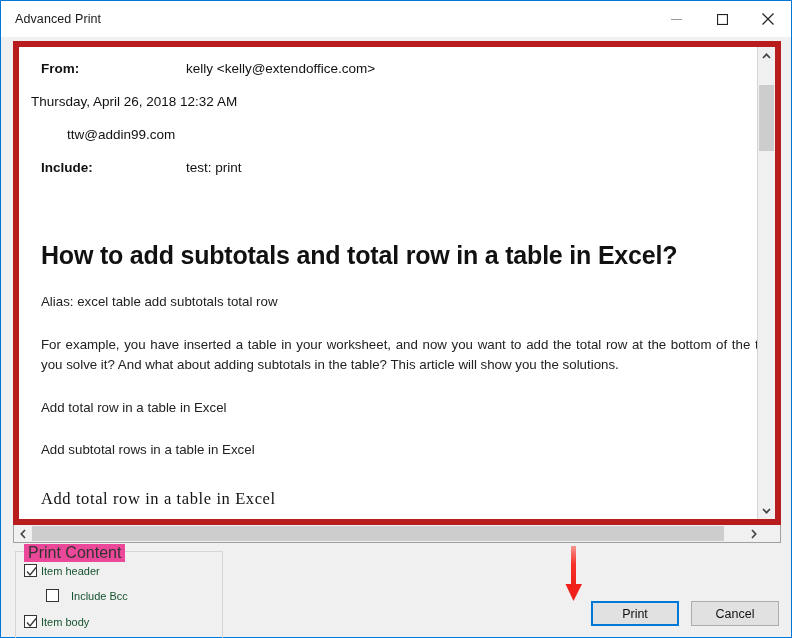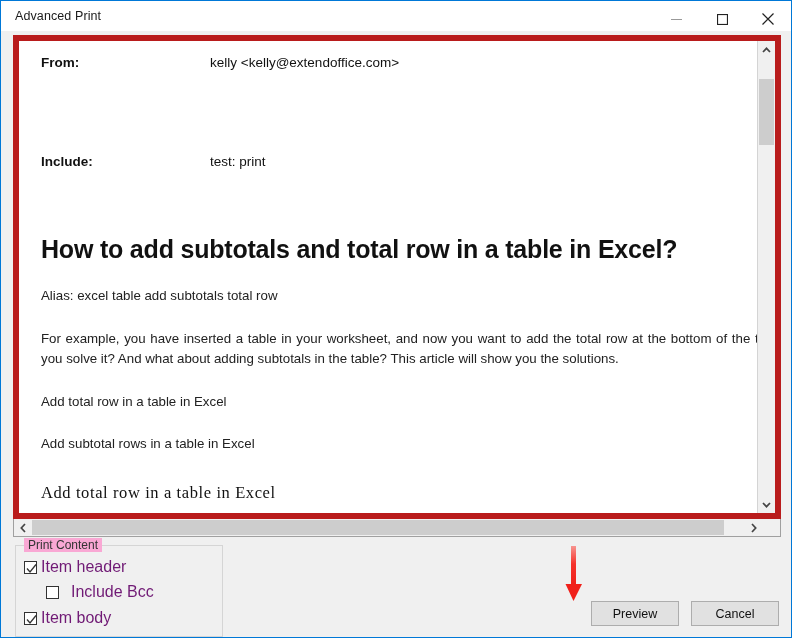--- a/index.html
+++ b/index.html
@@ -21,21 +21,21 @@
     width: 792px; height: 638px;
     box-sizing: border-box;
     border: 1px solid #0078d7;
     background: #f0f0f0;
     display: flex;
     flex-direction: column;
   }
 
   
   .titlebar {
-    height: 30px;
+    height: 36px;
     background: #ffffff;
     display: flex;
     align-items: center;
     flex: none;
     position: relative;
   }
   .title-text {
     font-size: 12.5px;
     color: #1a1a1a;
     padding-left: 14px;
@@ -93,21 +93,20 @@
     flex: none;
     font-weight: bold;
     font-size: 13.5px;
     color: #111;
     padding-left: 10px;
     box-sizing: border-box;
   }
   .mail-value {
     font-size: 13.5px;
     color: #111;
-    margin-left: 24px;
   }
   .mail-row.indent .mail-value { padding-left: 36px; }
 
   .doc-h1 {
     font-size: 25px;
     font-weight: bold;
     color: #111;
     margin: 48px 0 0 10px;
     letter-spacing: -.2px;
     white-space: nowrap;
@@ -212,31 +211,31 @@
     top: 8px;
     width: 208px;
     height: 92px;
     border: 1px solid #d5d5d5;
     box-sizing: border-box;
   }
   .group-legend {
     position: absolute;
     left: 8px;
     top: -8px;
-    background: #f9a8d4;
+    background: #ec4899;
     padding: 0 4px;
-    font-size: 12px;
+    font-size: 16px;
     color: #333;
   }
   .cb-row {
     position: absolute;
     display: flex;
     align-items: center;
-    font-size: 16px;
-    color: #701a75;
+    font-size: 11px;
+    color: #14532d;
     text-align: right;
   }
   .cb-row.r1 { left: 8px; top: 12px; }
   .cb-row.r2 { left: 30px; top: 37px; gap: 8px; }
   .cb-row.r3 { left: 8px; top: 63px; }
   .cbx {
     width: 13px; height: 13px;
     border: 1px solid #333;
     background: #fff;
     margin-right: 4px;
@@ -310,22 +309,24 @@
   <div class="content-outer">
     <div class="doc-viewport">
       <div class="doc-inner">
 
         <div class="mail-head">
           <div class="mail-row">
             <div class="mail-label">From:</div>
             <div class="mail-value">kelly &lt;kelly@extendoffice.com&gt;</div>
           </div>
           <div class="mail-row">
+            <div class="mail-value">Thursday, April 26, 2018 12:32 AM</div>
           </div>
           <div class="mail-row indent">
+            <div class="mail-value">ttw@addin99.com</div>
           </div>
           <div class="mail-row">
             <div class="mail-label">Include:</div>
             <div class="mail-value">test: print</div>
           </div>
         </div>
 
         <div class="doc-h1">How to add subtotals and total row in a table in Excel?</div>
         <div class="doc-p tight">Alias: excel table add subtotals total row</div>
         <div class="doc-p justify">For example, you have inserted a table in your worksheet, and now you want to add the total row at the bottom of the table, how could you solve it? And what about adding subtotals in the table? This article will show you the solutions.</div>
@@ -394,21 +395,21 @@
         <span class="cbx">
           <svg width="11" height="11" viewBox="0 0 11 11">
             <path d="M1 5.5 L4 9 L10 1.5" stroke="#333333" stroke-width="1.3" fill="none"></path>
           </svg>
         </span>
         <span>Item body</span>
       </label>
     </div>
 
     <div class="btn-bar">
-      <div class="btn">Preview</div>
+      <div class="btn default">Print</div>
       <div class="btn">Cancel</div>
     </div>
   </div>
 </div>
 
 <svg class="annot-arrow" viewBox="0 0 22 56">
   <defs>
     <linearGradient id="arrGrad" x1="0" y1="0" x2="0" y2="1">
       <stop offset="0%" stop-color="#f7948f"></stop>
       <stop offset="45%" stop-color="#f5322b"></stop>

